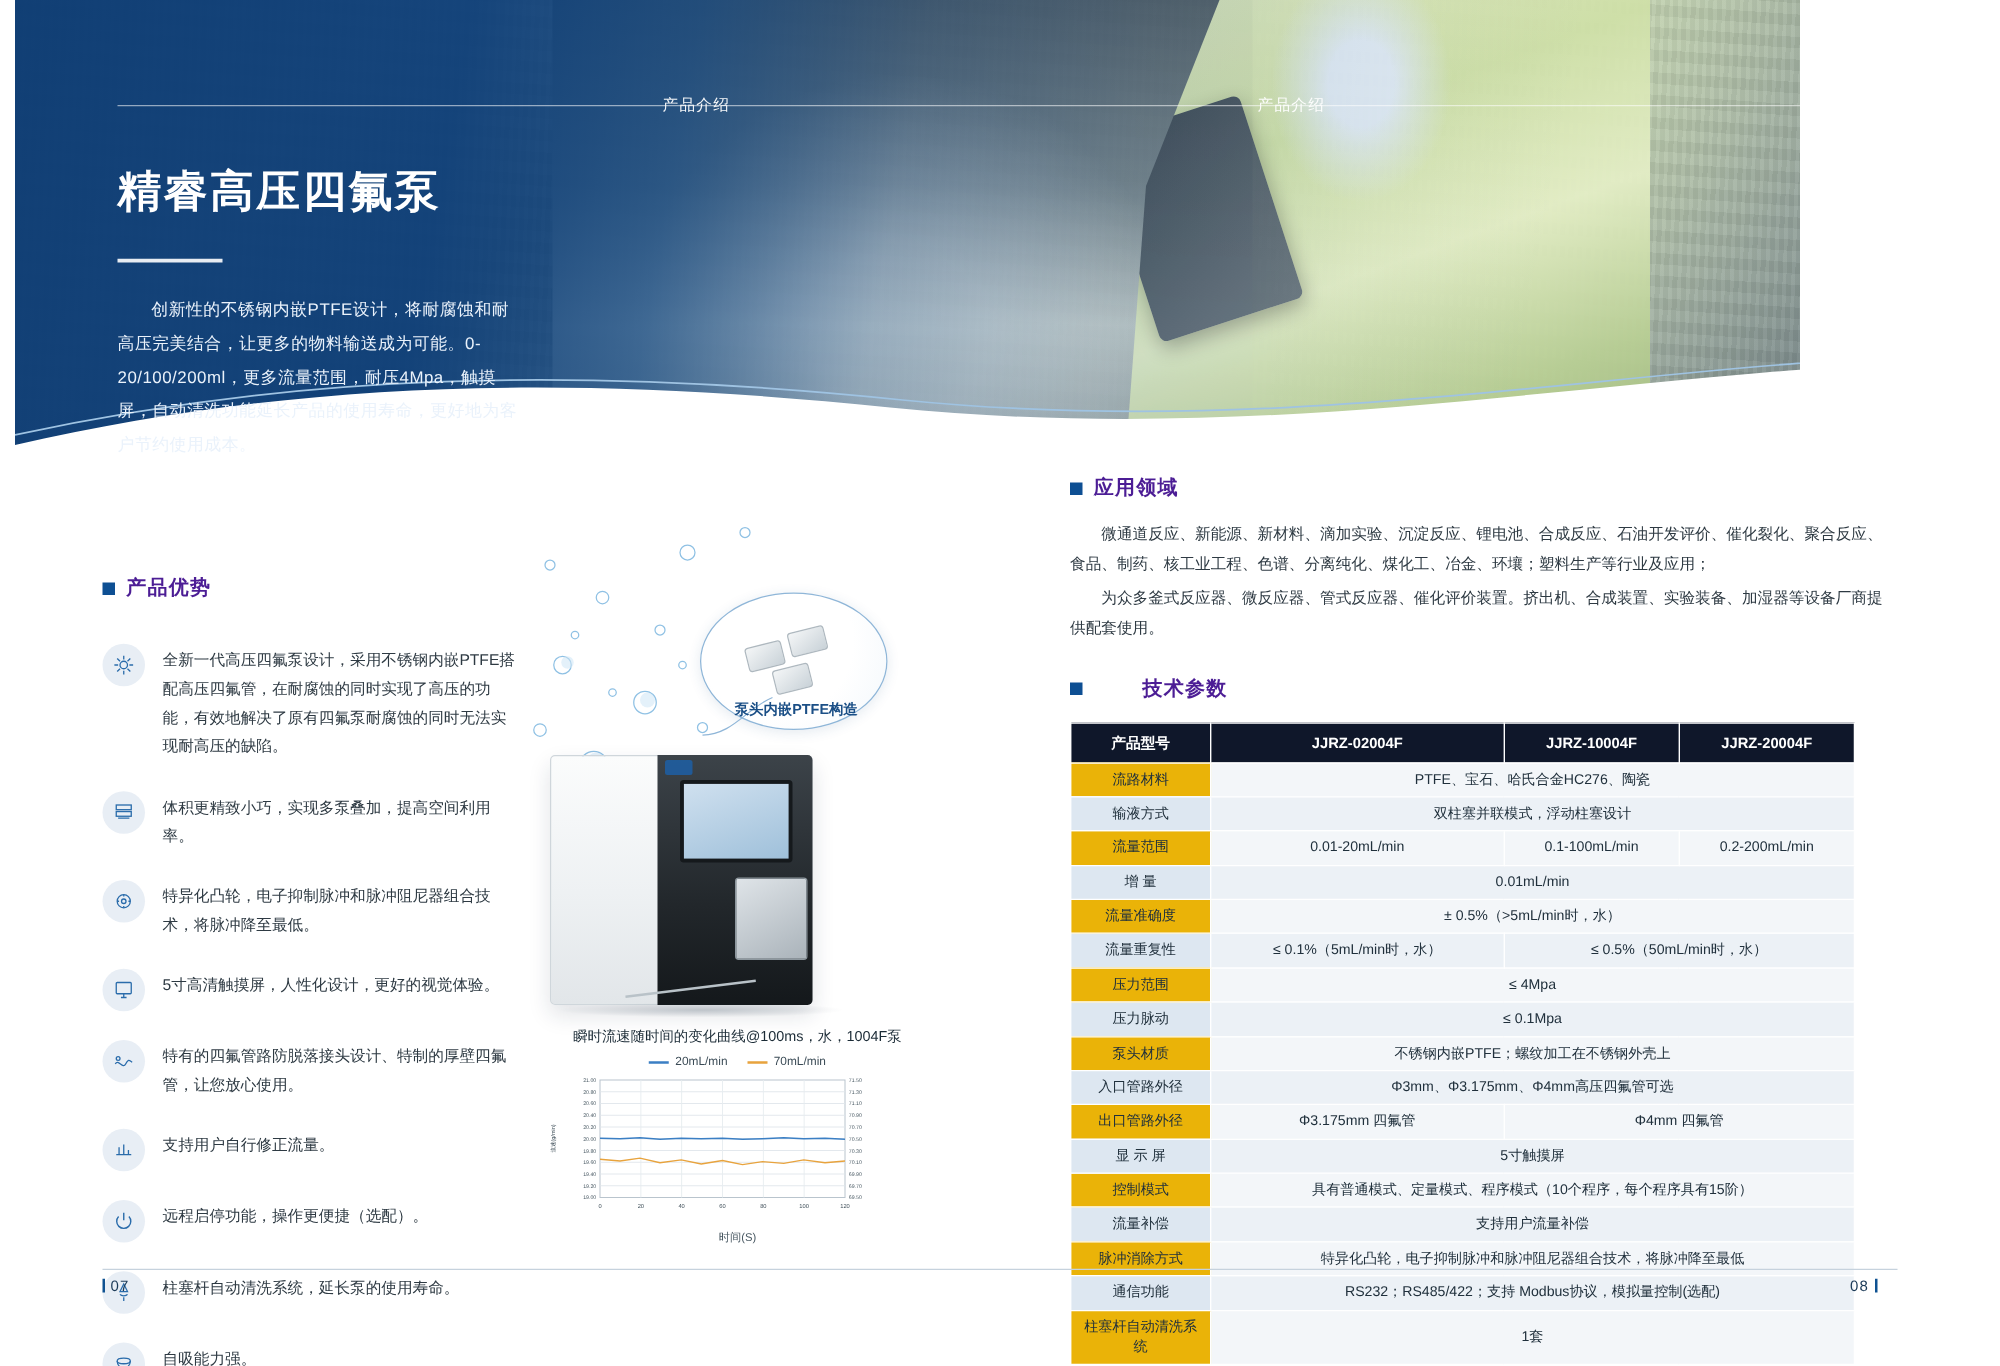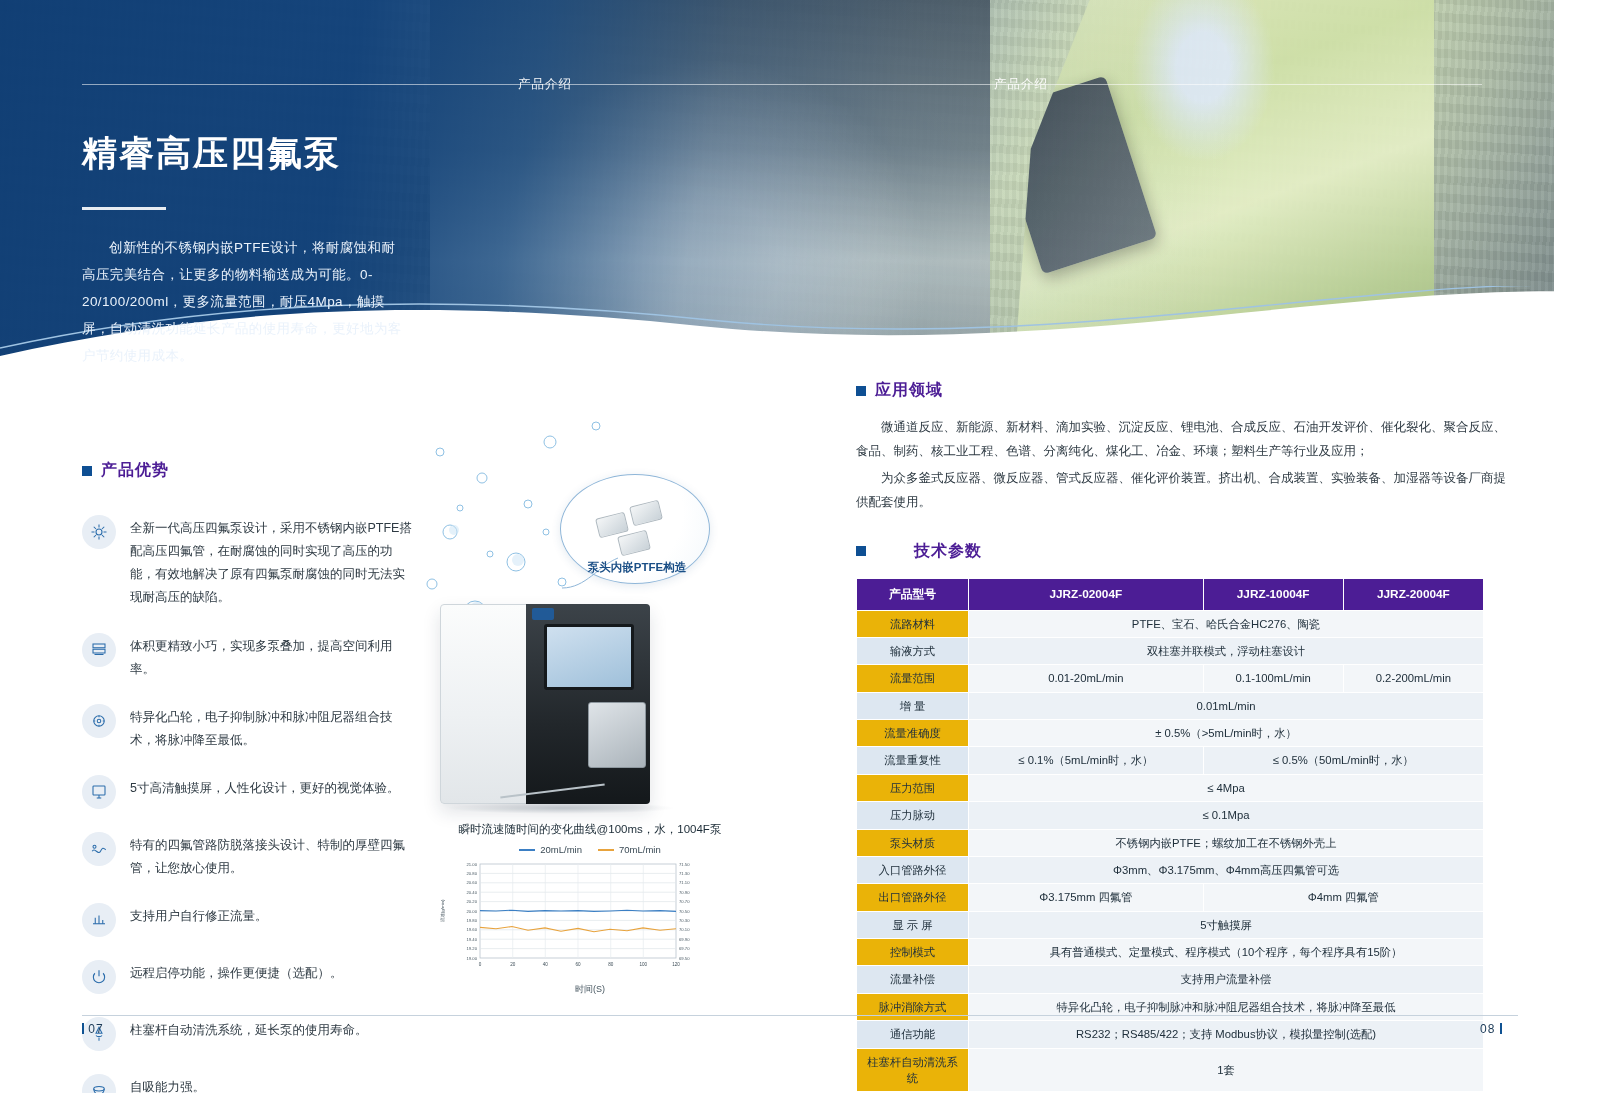--- a/index.html
+++ b/index.html
@@ -5,21 +5,21 @@
   * { box-sizing: border-box; margin: 0; padding: 0; }
   body {
     width: 1600px; height: 1093px;
     font-family: "Liberation Sans", sans-serif;
     background: #ffffff;
     position: relative;
     overflow: hidden;
   }
   
   .hero {
-    position: absolute; left: 0; top: 0; width: 1554px; height: 372px;
+    position: absolute; left: 12px; top: 0; width: 1428px; height: 372px;
     overflow: hidden;
   }
   .hero-photo {
     position: absolute; inset: 0;
     background:
       radial-gradient(circle at 78% 22%, rgba(225,240,190,0.55) 0 12%, rgba(0,0,0,0) 40%),
       linear-gradient(135deg, #6d7f8c 0%, #8d9aa2 18%, #5d6d78 33%, #9aa7ab 48%, #c8d4b9 62%, #a9b9a4 74%, #7f8f94 88%, #63737e 100%);
     filter: saturate(0.95);
   }
   .hero-photo:after {
@@ -170,21 +170,21 @@
 
   .tech-head { margin-top: 26px; gap: 48px; }
   table.spec {
     width: 628px; border-collapse: collapse; margin-top: 16px;
     font-size: 11.3px; color: #20303c;
   }
   table.spec th, table.spec td {
     border: 1px solid #ffffff; padding: 5px 6px; text-align: center; line-height: 1.45;
   }
   table.spec thead th {
-    background: #4c1d95; color: #fff; font-weight: bold; font-size: 11.8px; padding: 7px 6px;
+    background: #0f172a; color: #fff; font-weight: bold; font-size: 11.8px; padding: 7px 6px;
   }
   table.spec td.lbl { background: #eab308; width: 112px; font-weight: normal; }
   table.spec td.val { background: #f3f6f9; }
   table.spec tr:nth-child(even) td.val { background: #ecf1f6; }
   table.spec tr:nth-child(even) td.lbl { background: #dde7f1; }
 
   
   .footer-rule { position: absolute; left: 82px; top: 643px; width: 1436px; height: 1px; background: #c6d2dd; }
   .pg { position: absolute; top: 650px; font-size: 12px; color: #1b3a57; letter-spacing: 1px; }
   .pg.left { left: 82px; }

